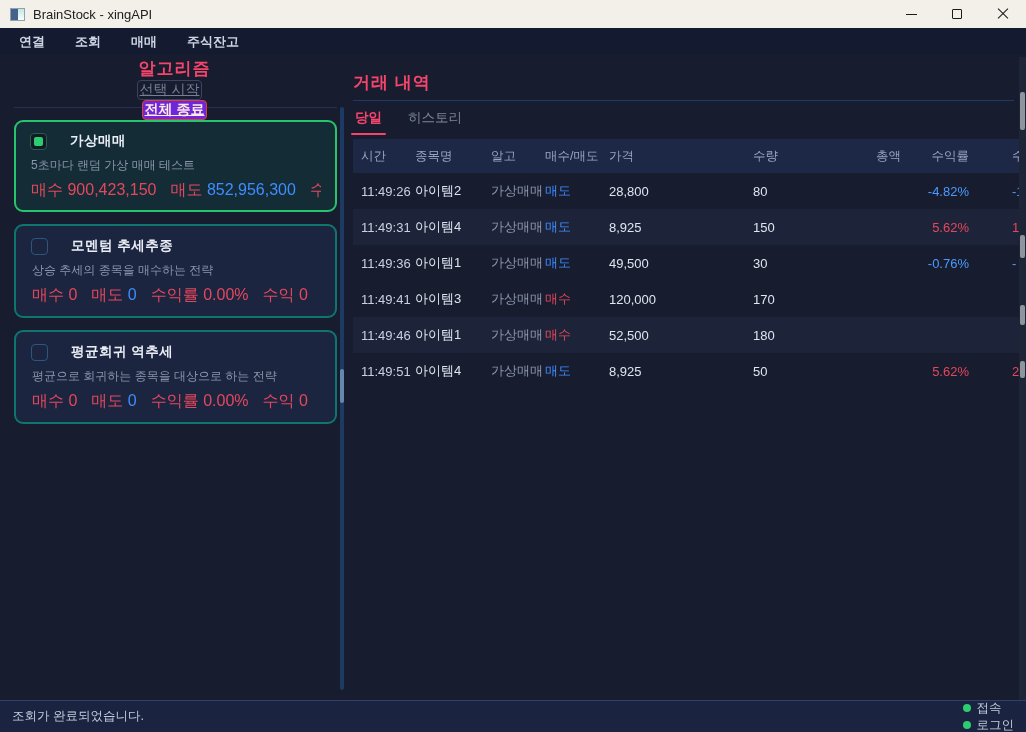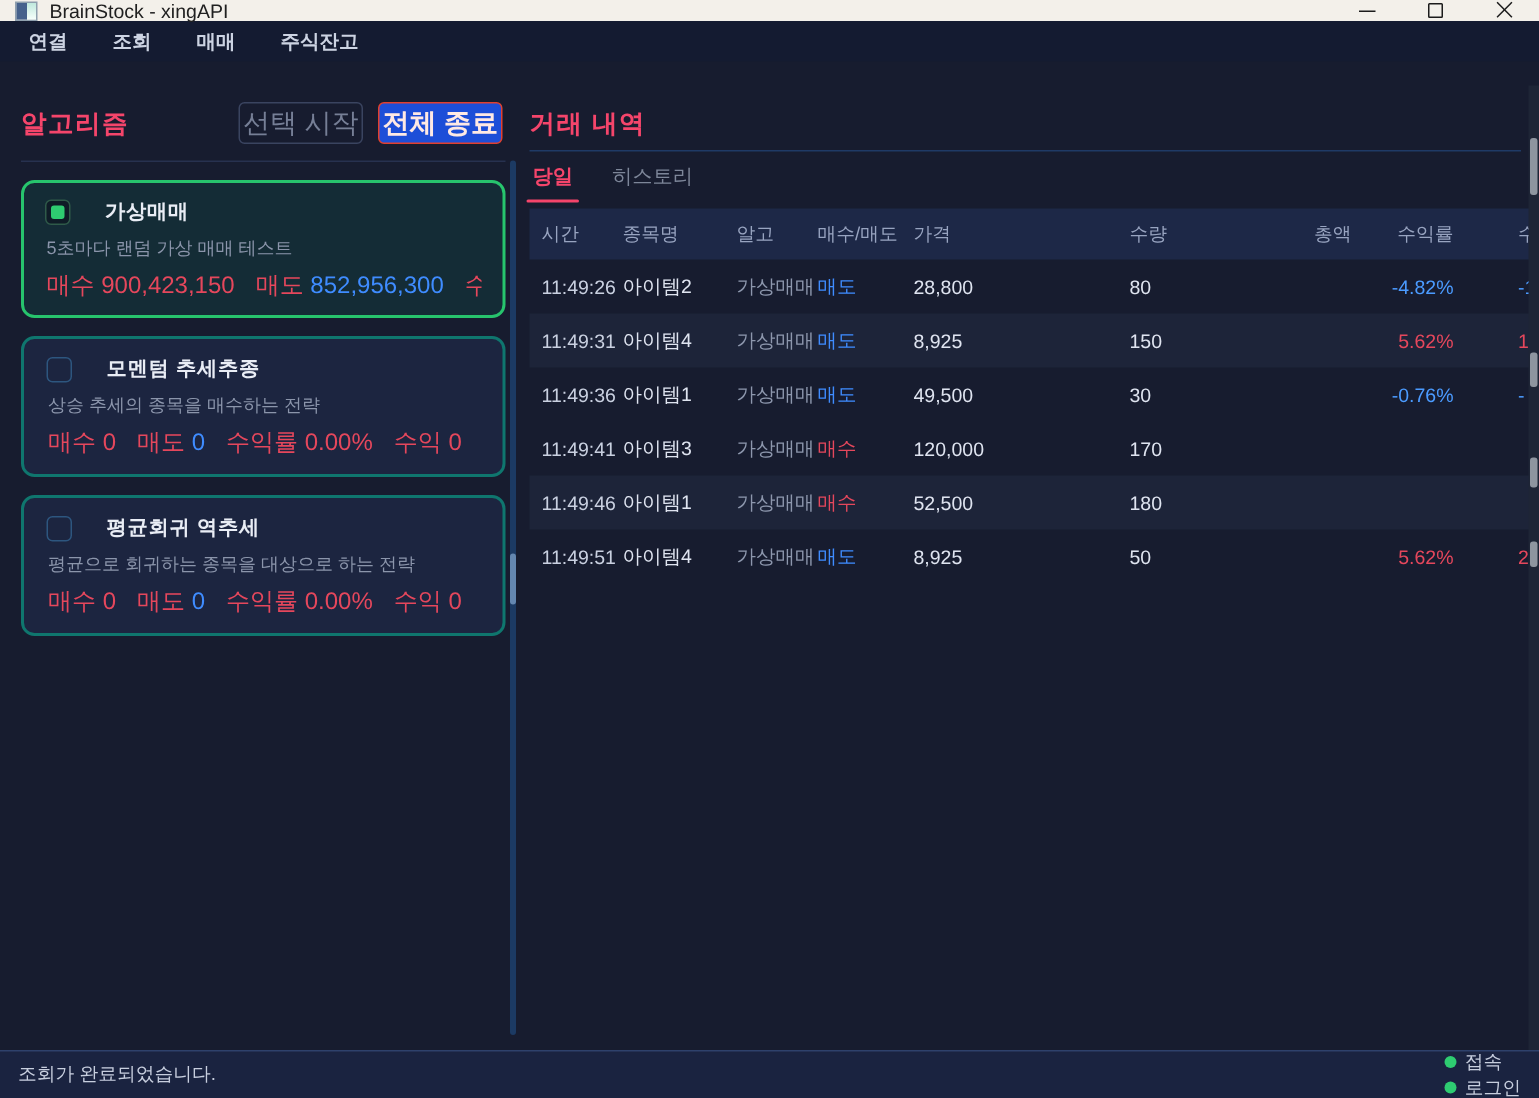--- a/index.html
+++ b/index.html
@@ -6,21 +6,21 @@
   html,body { width:1026px; height:732px; overflow:hidden; }
   body {
     font-family:"Liberation Sans","DejaVu Sans",sans-serif;
     background:#171c2f; color:#d7dcea; font-size:13px;
     position:relative;
   }
   #app { width:1026px; height:732px; position:relative; overflow:hidden; background:#171c2f; outline:1px solid #0d1322; }
 
   
   .titlebar {
-    height:14px; background:#f3f0ea; display:flex; align-items:center;
+    height:28px; background:#f3f0ea; display:flex; align-items:center;
     color:#1b1b1b; position:relative;
   }
   .app-icon { width:15px; height:13px; margin:0 8px 0 10px; display:flex; border:1px solid #8fa0ae; }
   .app-icon .ic-l { width:50%; height:100%; background:#46628c; }
   .app-icon .ic-r { width:50%; height:100%; background:linear-gradient(180deg,#bfe9dd,#f7fffb); }
   .title-text { font-size:13px; color:#202020; }
   .win-controls { margin-left:auto; display:flex; height:100%; }
   .win-btn { width:46px; height:100%; display:flex; align-items:center; justify-content:center; cursor:default; }
   .glyph-min { width:11px; height:1px; background:#1b1b1b; }
   .glyph-max { width:10px; height:10px; border:1px solid #1b1b1b; border-radius:1px; }
@@ -35,26 +35,26 @@
   .menu-item {
     background:none; border:none; color:#ccd3e2; font-family:inherit; font-size:13px;
     padding:4px 15px; cursor:default;font-weight:bold;
   }
 
   
   .main { position:absolute; top:57px; left:0; right:0; bottom:32px; display:flex; }
 
   
   .left-panel { width:349px; position:relative; padding:0 0 0 14px; flex:none; }
-  .left-header { height:50px; display:flex; align-items:center; padding-right:14px; }
+  .left-header { height:50px; display:flex; align-items:center; padding-right:14px;flex-direction:column; }
   .panel-title { color:#f5456b; font-size:17px; font-weight:bold; letter-spacing:1px; }
   .left-header .spacer { flex:1; }
-  .btn { font-family:inherit; font-size:18px; height:28px; padding:0 2px; border-radius:4px; cursor:default; }
+  .btn { font-family:inherit; font-size:14px; height:28px; padding:0 2px; border-radius:4px; cursor:default;text-decoration:underline; }
   .btn-outline { background:transparent; border:1px solid #3a4460; color:#767f96; margin-right:10px; }
-  .btn-danger { background:#1d4ed8; border:1px solid #e2402e; color:#ffe9e4; font-weight:bold; }
+  .btn-danger { background:#6d28d9; border:1px solid #e2402e; color:#ffe9e4; font-weight:bold; }
   .left-divider { height:1px; background:#27314f; margin-right:12px; }
 
   .cards { padding:12px 12px 0 0; }
   .algo-card {
     background:#1c2540; border:2px solid #0f766e; border-radius:9px;
     padding:11px 15px 10px 15px; margin-bottom:12px; overflow:hidden;
   }
   .algo-card.selected { background:#142c36; border:2px solid #27c46d; padding:10px 14px 9px 14px; }
   .card-head { display:flex; align-items:center; margin-bottom:7px; }
   .checkbox {

